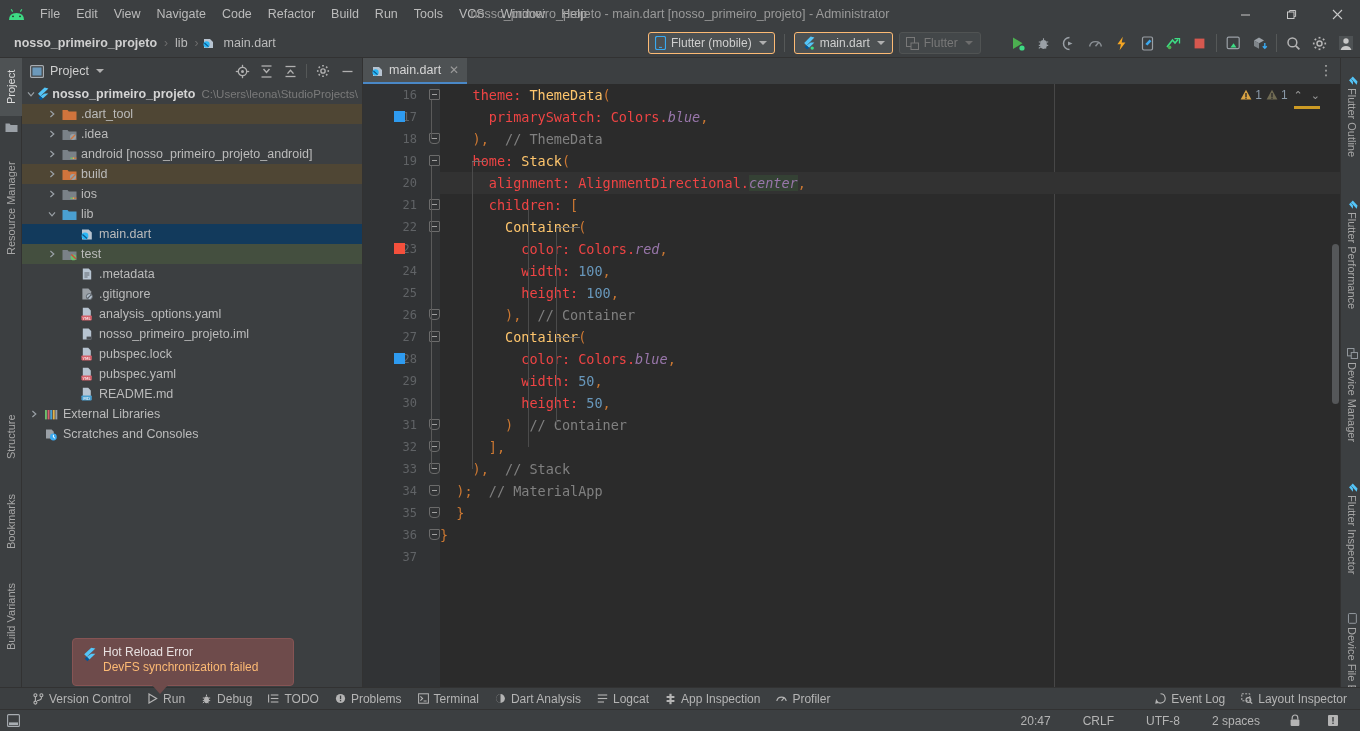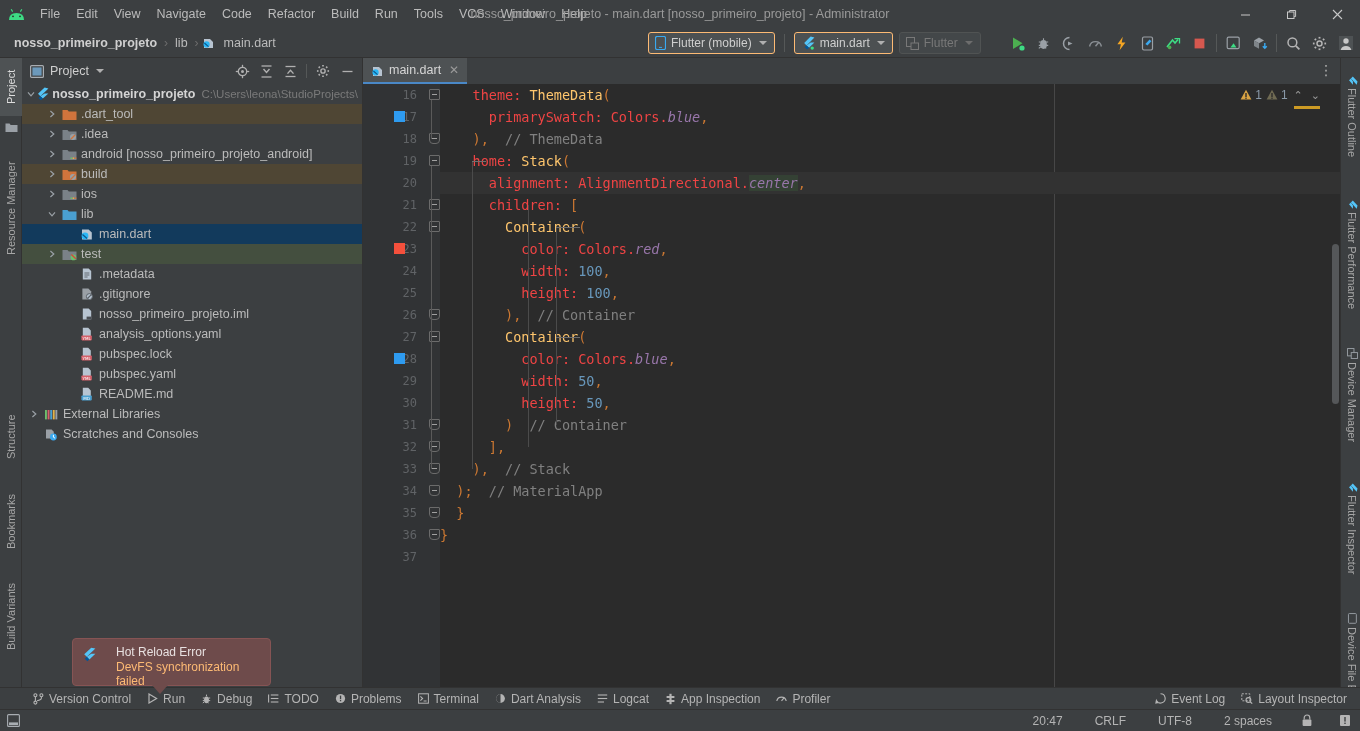--- a/index.html
+++ b/index.html
@@ -178,23 +178,23 @@
   .chev { color: #9a9a9a; font-size: 11px; padding: 0 2px; }
   .progressline { position: absolute; right: 20px; top: 22px; width: 26px; height: 3px; background: #cc9a24; }
 
   .vscroll {
     position: absolute; right: 1px; top: 160px; width: 7px; height: 160px;
     background: #555759; border-radius: 4px;
   }
 
   
   .balloon {
-    position: absolute; left: 72px; top: 638px; width: 199px; height: 48px;
+    position: absolute; left: 72px; top: 638px; width: 222px; height: 48px;
     background: #6e4b4b; border: 1px solid #865454; border-radius: 4px;
-    display: flex; padding: 6px 8px; gap: 20px; z-index: 30;
+    display: flex; padding: 6px 8px; gap: 7px; z-index: 30;
   }
   .balloon .txt { display: flex; flex-direction: column; gap: 1px; }
   .balloon .t1 { font-size: 12px; color: #e8e0e0; }
   .balloon .t2 { font-size: 12px; color: #fdba74; }
   .balloon-tail {
     position: absolute; left: 152px; top: 685px; width: 0; height: 0;
     border-left: 8px solid transparent; border-right: 8px solid transparent;
     border-top: 9px solid #6e4b4b; z-index: 31;
   }
 
@@ -210,21 +210,21 @@
   }
   .bottombar-right { margin-left: auto; display: flex; align-items: center; gap: 2px; padding-right: 6px; }
 
   
   .statusbar {
     position: absolute; left: 0; bottom: 0; width: 1360px; height: 22px;
     background: #3c3f41; border-top: 1px solid #323232;
     display: flex; align-items: center;
   }
   .sb-left { width: 26px; display: flex; align-items: center; justify-content: center; }
-  .sb-right { margin-left: auto; display: flex; align-items: center; gap: 16px; padding-right: 4px; }
+  .sb-right { margin-left: auto; display: flex; align-items: center; gap: 16px; padding-right: 16px; }
   .sb-item { font-size: 12px; color: #b4b4b4; padding: 2px 8px; white-space: nowrap; }
   .sb-ic { width: 22px; height: 20px; display: flex; align-items: center; justify-content: center; }
 
   svg { display: block; }
 </style>
 </head>
 <body>
 
 <div class="app">
 
@@ -699,36 +699,36 @@
               <circle cx="9.4" cy="9.6" r="3" fill="#b7c4d1" stroke="#5a6066" stroke-width="1"></circle>
               <line x1="7.5" y1="11.5" x2="11.3" y2="7.7" stroke="#5a6066" stroke-width="1.2"></line>
             </svg>
           </span>
           <span class="lbl">.gitignore</span>
         </div>
         <div class="row" style="padding-left: 40px;">
           <span class="arrow"></span>
           <span class="ficon">
             <svg width="14" height="14" viewBox="0 0 14 14">
-              <path d="M2.8 1.4 L8.6 1.4 L11.2 4 L11.2 12.6 L2.8 12.6 Z" fill="#b7c4d1"></path>
-              <rect x="6.6" y="9.6" width="4.4" height="3" fill="#4a4f54"></rect>
-            </svg>
-          </span>
-          <span class="lbl">nosso_primeiro_projeto.iml</span>
-        </div>
-        <div class="row" style="padding-left: 40px;">
-          <span class="arrow"></span>
-          <span class="ficon">
-            <svg width="14" height="14" viewBox="0 0 14 14">
               <path d="M2.8 0.8 L8.2 0.8 L10.8 3.4 L10.8 9 L2.8 9 Z" fill="#b7c4d1"></path>
               <rect x="1.4" y="8.4" width="10.4" height="5" rx="0.8" fill="#d4606a"></rect>
               <text x="6.6" y="12.5" font-size="4.1" fill="#fff" text-anchor="middle" font-family="DejaVu Sans">YML</text>
             </svg>
           </span>
           <span class="lbl">analysis_options.yaml</span>
+        </div>
+        <div class="row" style="padding-left: 40px;">
+          <span class="arrow"></span>
+          <span class="ficon">
+            <svg width="14" height="14" viewBox="0 0 14 14">
+              <path d="M2.8 1.4 L8.6 1.4 L11.2 4 L11.2 12.6 L2.8 12.6 Z" fill="#b7c4d1"></path>
+              <rect x="6.6" y="9.6" width="4.4" height="3" fill="#4a4f54"></rect>
+            </svg>
+          </span>
+          <span class="lbl">nosso_primeiro_projeto.iml</span>
         </div>
         <div class="row" style="padding-left: 40px;">
           <span class="arrow"></span>
           <span class="ficon">
             <svg width="14" height="14" viewBox="0 0 14 14">
               <path d="M2.8 0.8 L8.2 0.8 L10.8 3.4 L10.8 9 L2.8 9 Z" fill="#b7c4d1"></path>
               <rect x="1.4" y="8.4" width="10.4" height="5" rx="0.8" fill="#d4606a"></rect>
               <text x="6.6" y="12.5" font-size="4.1" fill="#fff" text-anchor="middle" font-family="DejaVu Sans">YML</text>
             </svg>
           </span>

